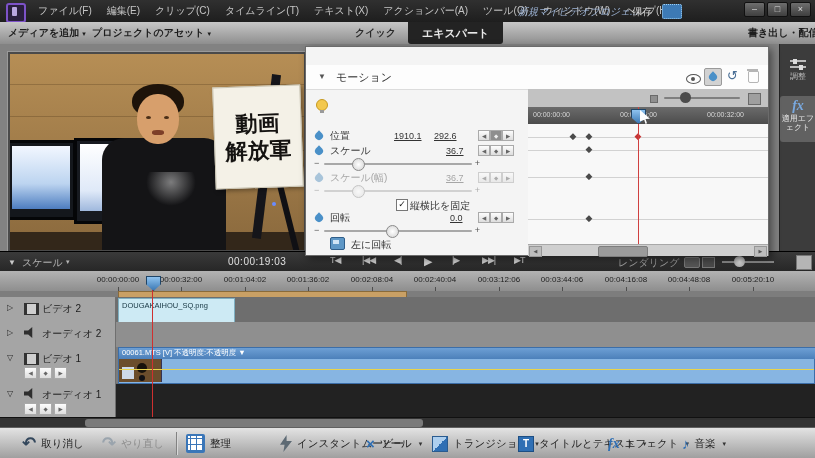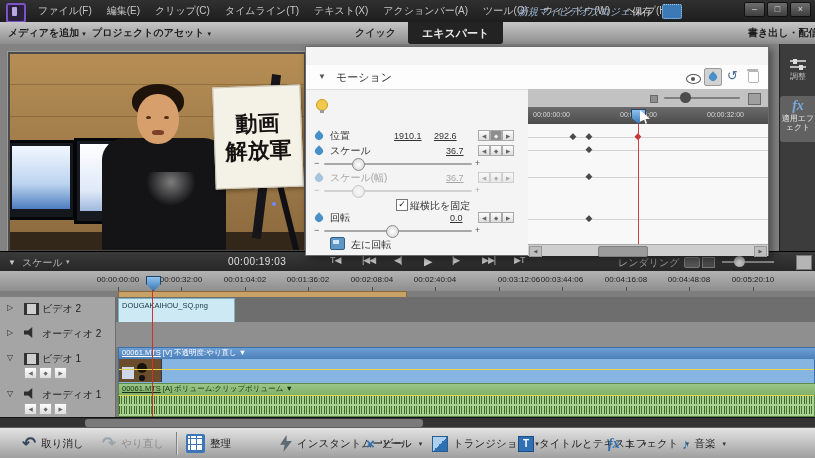--- a/index.html
+++ b/index.html
@@ -189,21 +189,21 @@
         font-size:7.5px;color:#fff;padding-left:3px;white-space:nowrap;overflow:hidden;}
   .clip-v .thumb{position:absolute;left:0;top:11px;width:42px;height:23px;background:#6b4d2c;overflow:hidden;border-right:1px solid #335;}
   .clip-v .thumb:before{content:"";position:absolute;left:3px;top:8px;width:12px;height:12px;background:#cdd9ea;}
   .clip-v .thumb:after{content:"";position:absolute;left:18px;top:4px;width:10px;height:10px;background:#17120c;border-radius:50%;box-shadow:0 10px 0 -2px #101014;}
   .yline{position:absolute;left:0;width:100%;height:1px;background:#e8d44c;}
   .clip-a{position:absolute;left:3px;top:0;right:0;height:32px;background:#a9d294;border:1px solid #5d8a46;}
   .clip-a .ca-head{position:absolute;left:0;top:0;width:100%;height:11px;background:linear-gradient(#9cc787,#7fb069);
         font-size:7.5px;color:#173012;padding-left:3px;white-space:nowrap;overflow:hidden;}
   .wave{position:absolute;left:0;width:100%;height:8px;
         background:repeating-linear-gradient(90deg,#3c6824 0 1px,transparent 1px 2px,#47742c 2px 3px,transparent 3px 5px);}
-  .clipfile{text-decoration:underline;}
+  .clipfile{}
 
   #hscroll{left:0;top:417px;width:815px;height:10px;background:#333;border-top:1px solid #111;}
   #hthumb{position:absolute;left:85px;top:1px;width:338px;height:8px;background:#7a7a7a;border-radius:3px;}
 
   
   #actionbar{left:0;top:427px;width:815px;height:31px;background:linear-gradient(#e3e3e3,#9d9d9d);border-top:1px solid #606060;}
   .ab{position:absolute;top:0;height:31px;display:flex;align-items:center;gap:5px;font-size:10.5px;color:#222;white-space:nowrap;}
   .ab .dim{color:#8d8d8d;}
   .ab-caret{font-size:7px;color:#333;margin-left:2px;}
   .undo-glyph{font-size:17px;font-weight:bold;color:#33475c;line-height:1;}
@@ -428,21 +428,21 @@
     <div id="tl-zbox"></div>
   </div>
 
   <div class="abs" id="ruler">
     <span class="tc" style="left:89px">00:00:00:00</span>
     <span class="tc" style="left:152px">00:00:32:00</span>
     <span class="tc" style="left:216px">00:01:04:02</span>
     <span class="tc" style="left:279px">00:01:36:02</span>
     <span class="tc" style="left:343px">00:02:08:04</span>
     <span class="tc" style="left:406px">00:02:40:04</span>
-    <span class="tc" style="left:490px">00:03:12:06</span>
+    <span class="tc" style="left:470px">00:03:12:06</span>
     <span class="tc" style="left:533px">00:03:44:06</span>
     <span class="tc" style="left:597px">00:04:16:08</span>
     <span class="tc" style="left:660px">00:04:48:08</span>
     <span class="tc" style="left:724px">00:05:20:10</span>
     <span class="tick" style="left:118px"></span>
     <span class="tick" style="left:181px"></span>
     <span class="tick" style="left:245px"></span>
     <span class="tick" style="left:308px"></span>
     <span class="tick" style="left:372px"></span>
     <span class="tick" style="left:435px"></span>
@@ -474,46 +474,38 @@
     <div class="thead">
       <span class="twirl">▷</span>
       <span class="ticon-audio"></span>
       <span class="tname">オーディオ 2</span>
     </div>
   </div>
 
   <div class="trow" style="top:347px;height:36px">
     <div class="tbody" style="background:#7c7c7c">
       <div class="clip-v">
-        <div class="cv-head"><span class="clipfile">00061.MTS</span><span> [V] 不透明度:やり直し</span> <span>▼</span></div>
+        <div class="cv-head"><span class="clipfile">00061.MTS</span><span> [V] 不透明度:不透明度</span> <span>▼</span></div>
         <div class="thumb"></div>
         <div class="yline" style="top:21px"></div>
       </div>
     </div>
     <div class="thead">
       <span class="twirl">▽</span>
       <span class="ticon-video"></span>
       <span class="tname">ビデオ 1</span>
       <span class="tnav">
         <span class="navbtn">◀</span>
         <span class="navbtn">◆</span>
         <span class="navbtn">▶</span>
       </span>
     </div>
   </div>
 
   <div class="trow" style="top:383px;height:34px">
-    <div class="tbody" style="background:#7c7c7c">
-      <div class="clip-a">
-        <div class="ca-head"><span class="clipfile">00061.MTS</span><span> [A] ボリューム:クリップボリューム</span> <span>▼</span></div>
-        <div class="wave" style="top:12px"></div>
-        <div class="wave" style="top:22px"></div>
-        <div class="yline" style="top:11px"></div>
-      </div>
-    </div>
     <div class="thead">
       <span class="twirl">▽</span>
       <span class="ticon-audio"></span>
       <span class="tname">オーディオ 1</span>
       <span class="tnav">
         <span class="navbtn">◀</span>
         <span class="navbtn">◆</span>
         <span class="navbtn">▶</span>
       </span>
     </div>

